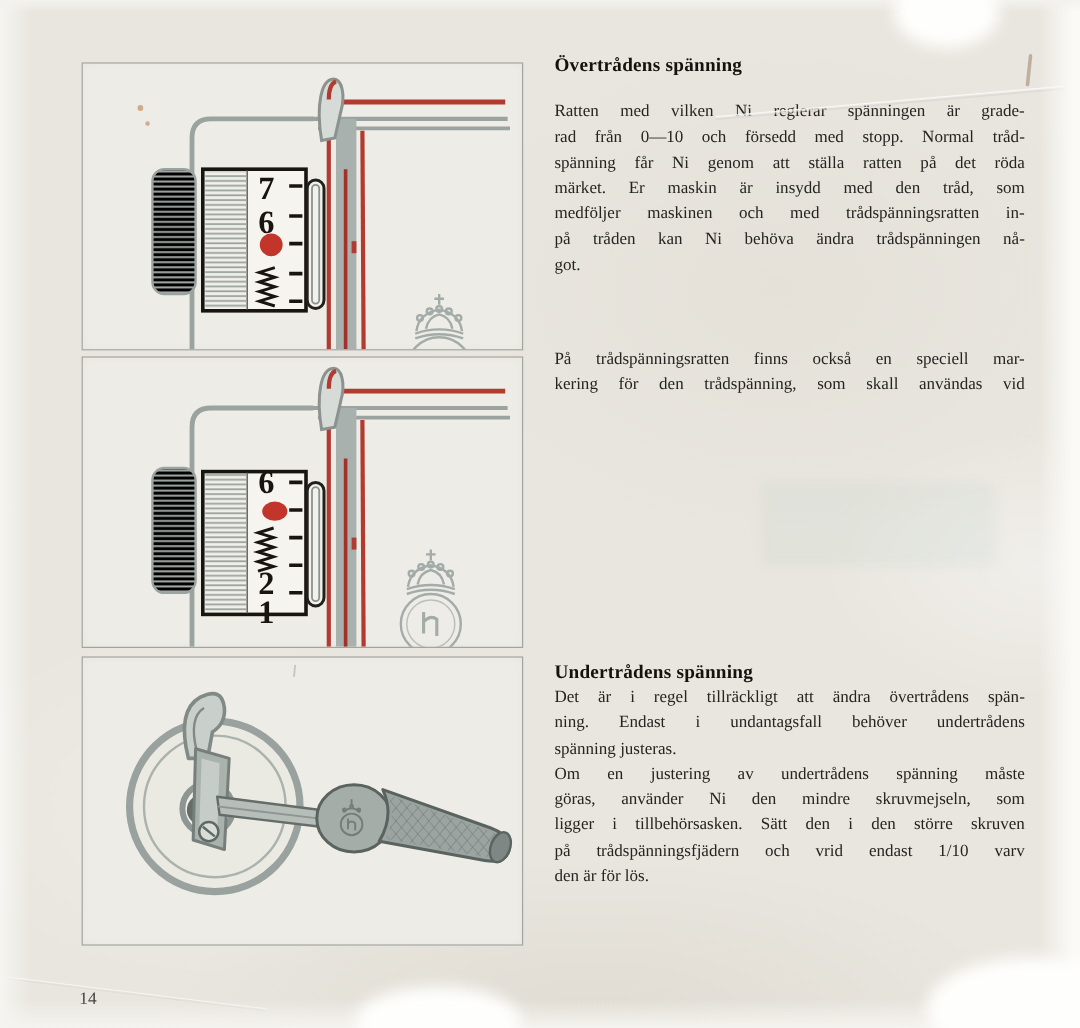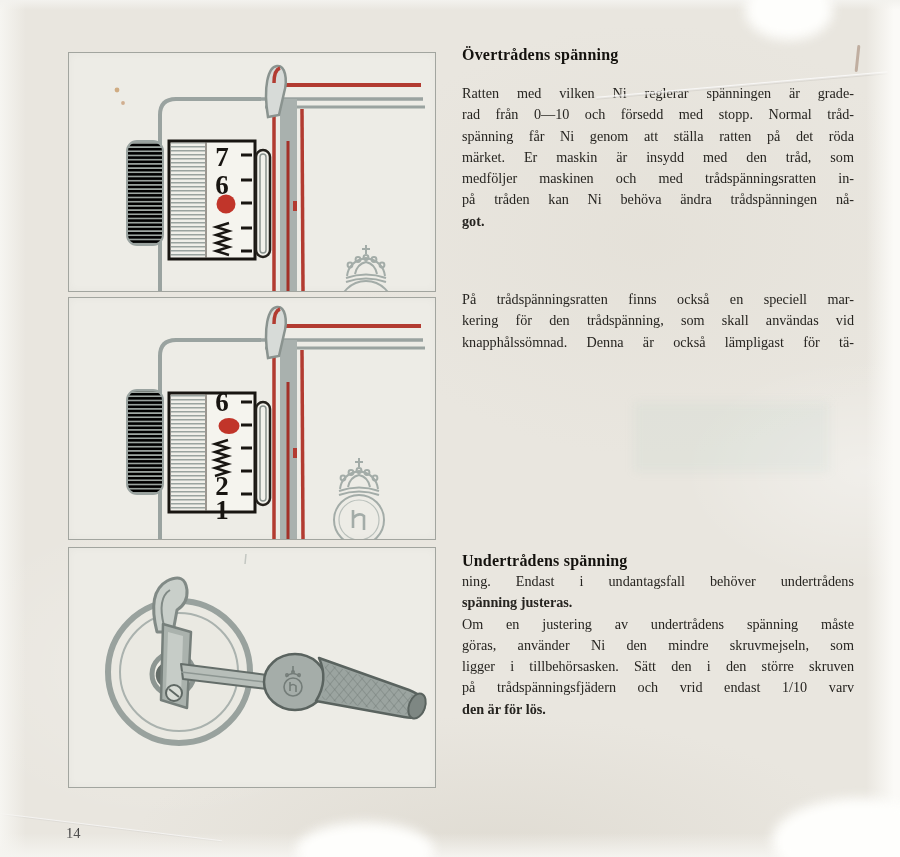--- a/index.html
+++ b/index.html
@@ -30,21 +30,21 @@
   #fig1{top:52px;height:238px;}
   #fig2{top:297px;height:241px;}
   #fig3{top:547px;height:239px;}
   .figure svg{display:block;width:100%;height:100%;}
   
   .title{left:462px;width:400px;font-weight:bold;font-size:16px;color:#14120e;letter-spacing:.2px;}
   #title1{top:46px;}
   #title2{top:517px;margin-top:35px;}
   .para{left:462px;width:392px;font-size:14.2px;color:#262420;}
   .line{text-align:justify;text-align-last:justify;line-height:21.3px;}
-  .line.last{text-align-last:left;font-weight:bold;}
+  .line.last{text-align-last:left;}
   #p1{top:83px;}
   #p2{top:289px;}
   #p34{top:571px;}
   .pagenum{left:66px;top:825px;font-size:14.5px;color:#404040;}
 </style>
 </head>
 <body>
 
 <div class="abs mottle"></div>
 
@@ -214,26 +214,26 @@
   <div class="line">spänning får Ni genom att ställa ratten på det röda</div>
   <div class="line">märket. Er maskin är insydd med den tråd, som</div>
   <div class="line">medföljer maskinen och med trådspänningsratten in-</div>
   <div class="line">på tråden kan Ni behöva ändra trådspänningen nå-</div>
   <div class="line last">got.</div>
 </div>
 
 <div class="abs para" id="p2">
   <div class="line">På trådspänningsratten finns också en speciell mar-</div>
   <div class="line">kering för den trådspänning, som skall användas vid</div>
-  <div class="line">knapphålssömnad. Denna är också lämpligast för tä-</div>
 </div>
 
 <div class="abs title" id="title2">Undertrådens spänning</div>
 
 <div class="abs para" id="p34">
+  <div class="line">Det är i regel tillräckligt att ändra övertrådens spän-</div>
   <div class="line">ning. Endast i undantagsfall behöver undertrådens</div>
   <div class="line last">spänning justeras.</div>
   <div class="line">Om en justering av undertrådens spänning måste</div>
   <div class="line">göras, använder Ni den mindre skruvmejseln, som</div>
   <div class="line">ligger i tillbehörsasken. Sätt den i den större skruven</div>
   <div class="line">på trådspänningsfjädern och vrid endast 1/10 varv</div>
   <div class="line last">den är för lös.</div>
 </div>
 
 <div class="abs pagenum">14</div>

